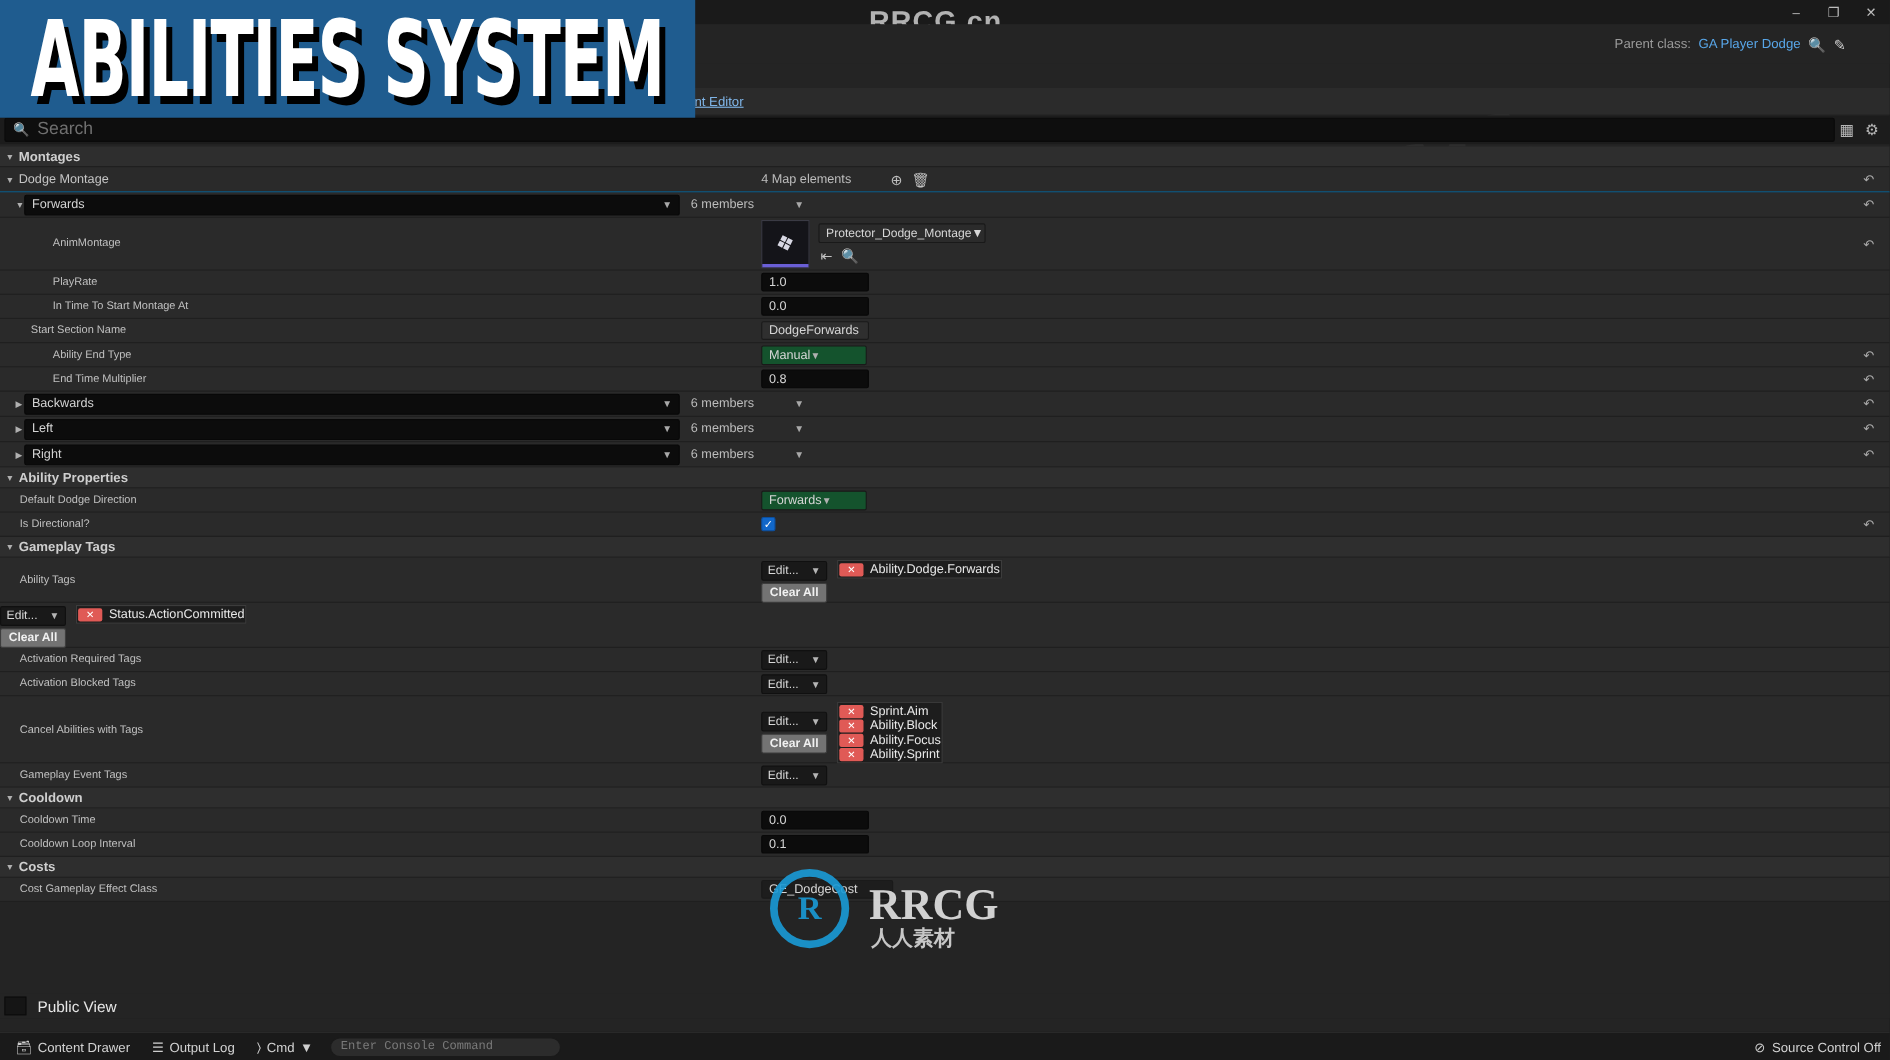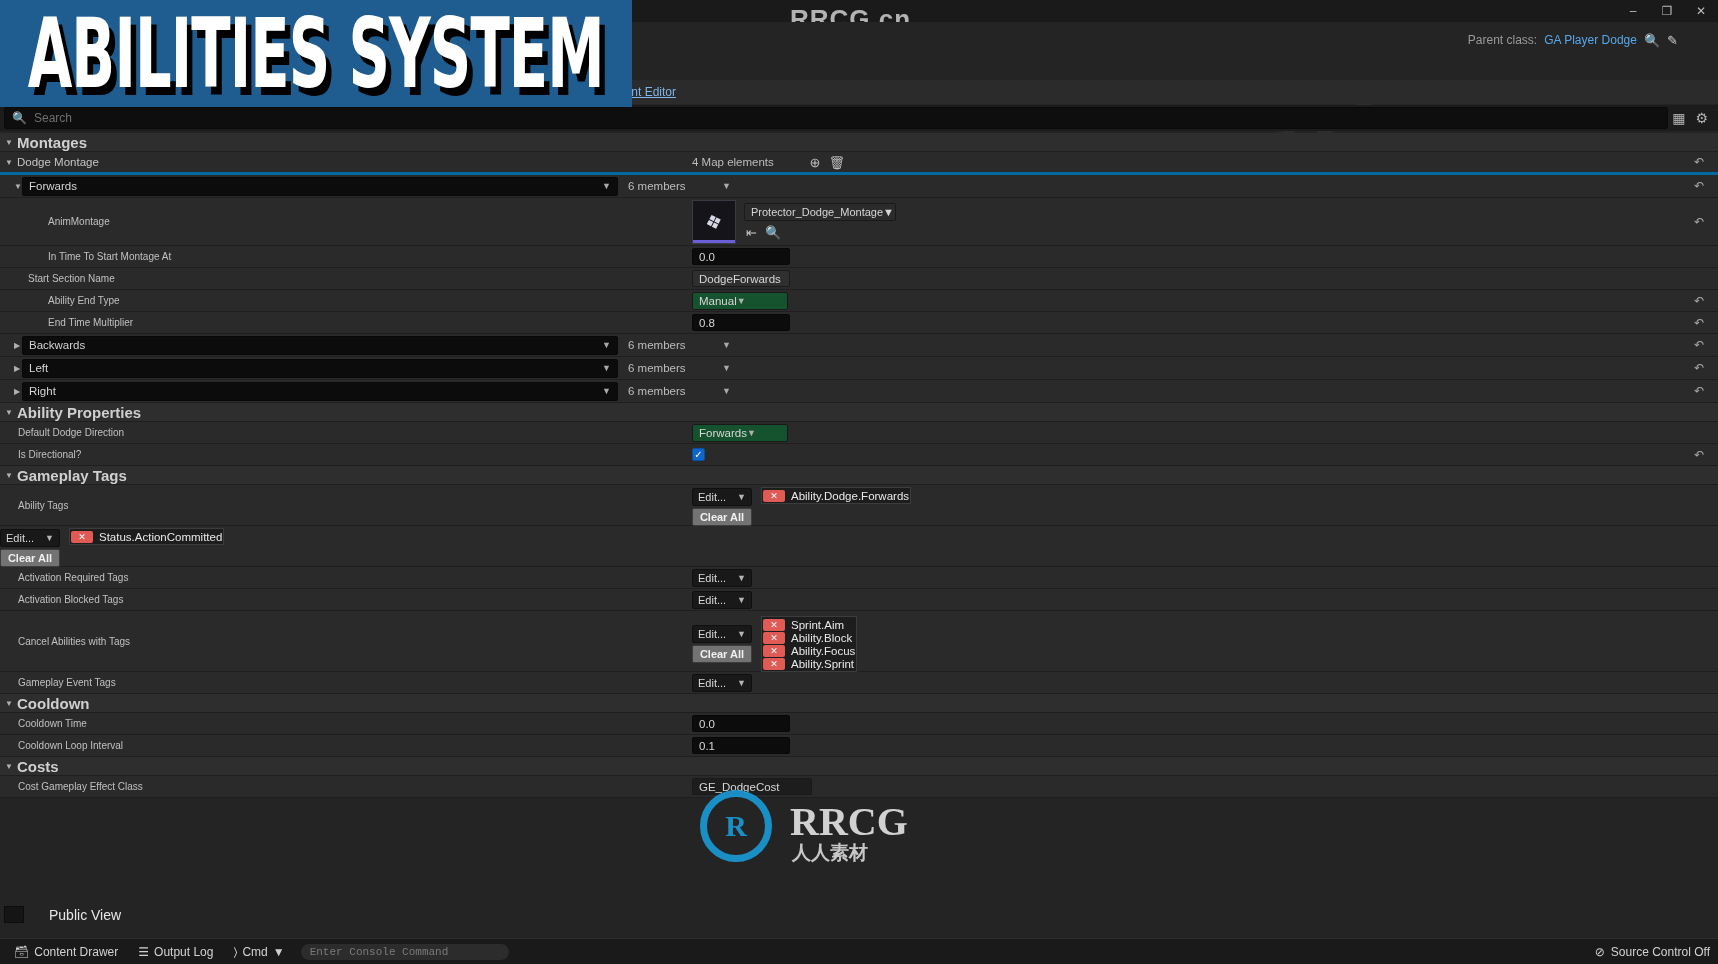--- a/index.html
+++ b/index.html
@@ -59,46 +59,46 @@
   .notif-strong { font-weight: bold; color: #e2e2e2; }
   .notif-link { color: #7fb5e8; text-decoration: underline; margin-left: 4px; }
 
   
   .searchrow { position: absolute; top: 105px; left: 0; width: 1718px; height: 26px;
       background: #1c1c1c; display: flex; align-items: center; }
   .search-box { flex: 1; height: 22px; margin: 0 4px; background: #0e0e0e; border: 1px solid #0a0a0a;
       border-radius: 2px; display: flex; align-items: center; padding: 0 7px; gap: 7px; }
   .search-ico { color: #8c8c8c; font-size: 12px; }
   .search-input { flex: 1; background: transparent; border: none; outline: none;
-      color: #d0d0d0; font-size: 12px; font-family: "Liberation Sans", sans-serif; }
+      color: #d0d0d0; font-size: 16px; font-family: "Liberation Sans", sans-serif; }
   .search-input::placeholder { color: #6f6f6f; }
   .srow-icons { display: flex; align-items: center; gap: 10px; padding-right: 10px; color: #b5b5b5; font-size: 14px; }
 
   
   .details { position: absolute; top: 133px; left: 0; width: 1718px; height: 793px;
       background: #242424; overflow: hidden; }
 
   .cat-header { height: 19px; background: #2e2e2e; display: flex; align-items: center;
-      font-size: 15px; font-weight: bold; color: #cfcfcf; padding-left: 5px;
+      font-size: 12px; font-weight: bold; color: #cfcfcf; padding-left: 5px;
       border-bottom: 1px solid #1e1e1e; }
   .tri { width: 12px; font-size: 8px; color: #b0b0b0; display: inline-block; }
   .tri.down::before { content: "\25BC"; }
   .tri.right::before { content: "\25B6"; }
 
   .row { display: flex; align-items: center; border-bottom: 1px solid #1f1f1f;
       background: #2a2a2a; position: relative; }
   .row-lbl { width: 692px; font-size: 10px; color: #c0c0c0; padding-left: 18px;
       display: flex; align-items: center; }
   .row-val { flex: 1; display: flex; align-items: center; }
 
   .reset-arrow { position: absolute; right: 14px; color: #a8a8a8; font-size: 12px; }
 
   
   .maprow { height: 23px; background: #2a2a2a; display: flex; align-items: center;
-      border-bottom: 3px solid #0369a1; }
+      border-bottom: 1px solid #0369a1; }
   .maprow .lbl { width: 692px; padding-left: 5px; font-size: 11.5px; color: #c5c5c5;
       display: flex; align-items: center; }
   .map-count { font-size: 11.5px; color: #bdbdbd; width: 112px; }
   .icon-btn { width: 22px; height: 18px; display: flex; align-items: center; justify-content: center;
       color: #c0c0c0; font-size: 13px; cursor: pointer; }
 
   
   .elemrow { height: 23px; display: flex; align-items: center; background: #2a2a2a;
       border-bottom: 1px solid #1f1f1f; }
   .elem-tri { width: 22px; padding-left: 14px; font-size: 8px; color: #b0b0b0; }
@@ -151,21 +151,21 @@
       justify-content: center; font-weight: bold; }
   .tag-list { margin-left: 9px; margin-top: 2px; background: #1d1d1d; border: 1px solid #3c3c3c;
       padding: 1px; display: flex; flex-direction: column; }
   .tag-chip { display: flex; align-items: center; height: 13px; }
   .tag-x { width: 22px; height: 12px; background: #e05a56; border-radius: 2px; color: #fff;
       font-size: 9px; display: flex; align-items: center; justify-content: center; }
   .tag-name { font-size: 11.5px; color: #e8e8e8; padding-left: 6px; white-space: nowrap; }
 
   
   .publicview { position: absolute; bottom: 38px; left: 0; width: 1718px; height: 23px;
-      background: #242424; display: flex; align-items: center; gap: 25px; padding-left: 4px; }
+      background: #242424; display: flex; align-items: center; gap: 10px; padding-left: 4px; }
   .pv-swatch { width: 20px; height: 17px; background: #151515; border: 1px solid #0c0c0c; }
   .pv-label { font-size: 14px; color: #e6e6e6; }
 
   
   .statusbar { position: absolute; bottom: 0; left: 0; width: 1718px; height: 26px;
       background: #1a1a1a; display: flex; align-items: center; gap: 2px; padding-left: 5px;
       border-top: 1px solid #2c2c2c; }
   .sb-btn { display: flex; align-items: center; gap: 5px; height: 22px; padding: 0 9px;
       font-size: 12px; color: #d2d2d2; }
   .sb-ico { font-size: 12px; color: #cfcfcf; }
@@ -313,20 +313,26 @@
           <span class="chev">▼</span>
         </div>
         <div class="asset-icons">
           <span>⇤</span>
           <span>🔍</span>
         </div>
       </div>
       <span class="reset-arrow">↶</span>
     </div>
 
+    <div class="row" style="height:22px">
+      <div class="row-lbl" style="padding-left:48px">PlayRate</div>
+      <div class="row-val">
+        <div class="num-field">1.0</div>
+      </div>
+    </div>
 
     <div class="row" style="height:22px">
       <div class="row-lbl" style="padding-left:48px">In Time To Start Montage At</div>
       <div class="row-val">
         <div class="num-field">0.0</div>
       </div>
     </div>
 
     <div class="row" style="height:22px">
       <div class="row-lbl" style="padding-left:28px">Start Section Name</div>

